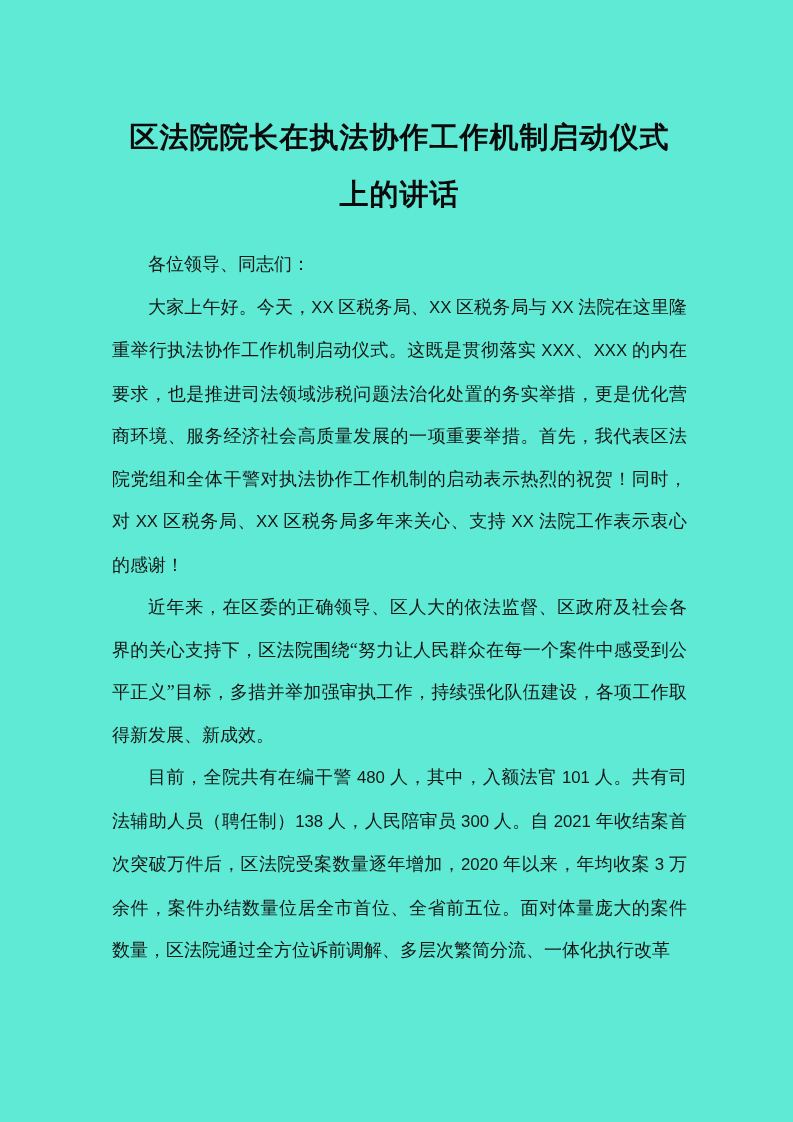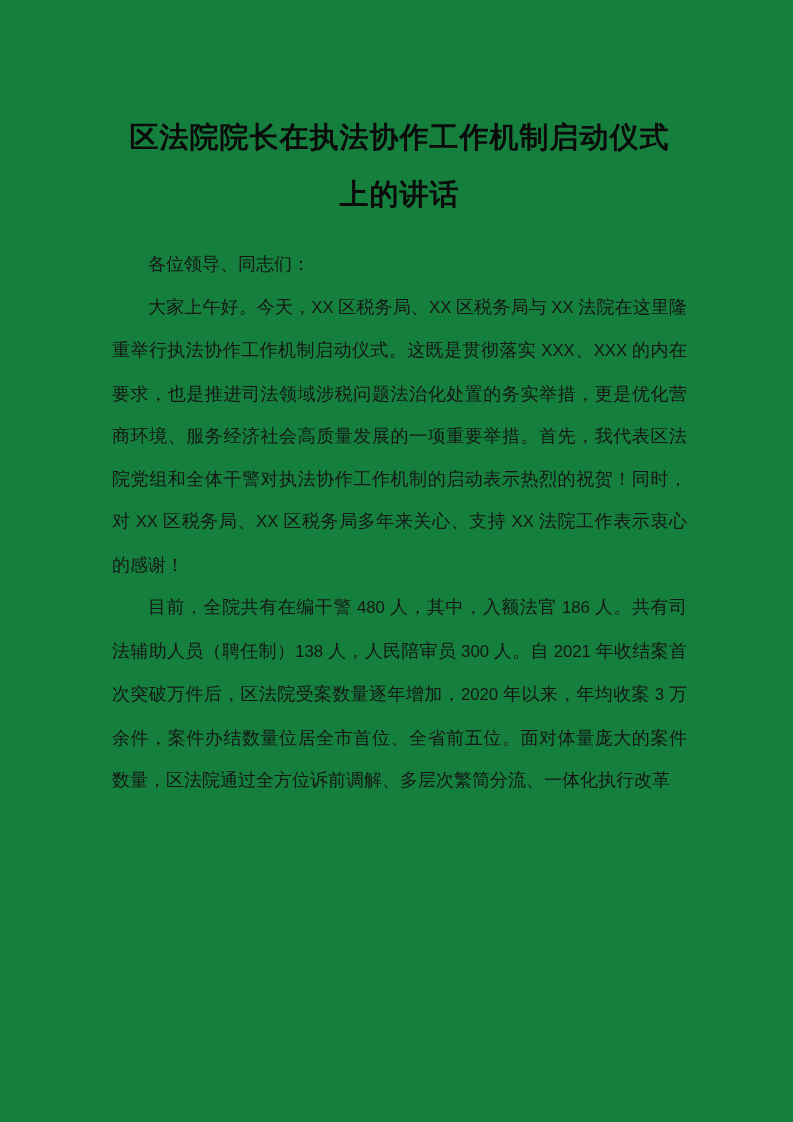--- a/index.html
+++ b/index.html
@@ -5,21 +5,21 @@
   html, body {
     margin: 0;
     padding: 0;
     background: #ffffff;
   }
   .page {
     position: relative;
     width: 793px;
     height: 1122px;
     box-sizing: border-box;
-    background: #15803d;
+    background: #5eead4;
     color: #161616;
     padding: 95px 106px 0 112px;
     font-family: "Liberation Serif", "DejaVu Serif", serif;
     overflow: hidden;
   }
   .doc-title {
     font-size: 29px;
     font-weight: 700;
     line-height: 57px;
     text-align: center;
@@ -48,15 +48,16 @@
 </style>
 </head>
 <body>
 
 <div class="page">
   <h1 class="doc-title">区法院院长在执法协作工作机制启动仪式上的讲话</h1>
 
   <div class="doc-body">
     <p>各位领导、同志们：</p>
     <p>大家上午好。今天，<span class="latin">XX</span> 区税务局、<span class="latin">XX</span> 区税务局与 <span class="latin">XX</span> 法院在这里隆重举行执法协作工作机制启动仪式。这既是贯彻落实 <span class="latin">XXX</span>、<span class="latin">XXX</span> 的内在要求，也是推进司法领域涉税问题法治化处置的务实举措，更是优化营商环境、服务经济社会高质量发展的一项重要举措。首先，我代表区法院党组和全体干警对执法协作工作机制的启动表示热烈的祝贺！同时，对 <span class="latin">XX</span> 区税务局、<span class="latin">XX</span> 区税务局多年来关心、支持 <span class="latin">XX</span> 法院工作表示衷心的感谢！</p>
-    <p>目前，全院共有在编干警 <span class="latin">480</span> 人，其中，入额法官 <span class="latin">186</span> 人。共有司法辅助人员（聘任制）<span class="latin">138</span> 人，人民陪审员 <span class="latin">300</span> 人。自 <span class="latin">2021</span> 年收结案首次突破万件后，区法院受案数量逐年增加，<span class="latin">2020</span> 年以来，年均收案 <span class="latin">3</span> 万余件，案件办结数量位居全市首位、全省前五位。面对体量庞大的案件数量，区法院通过全方位诉前调解、多层次繁简分流、一体化执行改革</p>
+    <p>近年来，在区委的正确领导、区人大的依法监督、区政府及社会各界的关心支持下，区法院围绕“努力让人民群众在每一个案件中感受到公平正义”目标，多措并举加强审执工作，持续强化队伍建设，各项工作取得新发展、新成效。</p>
+    <p>目前，全院共有在编干警 <span class="latin">480</span> 人，其中，入额法官 <span class="latin">101</span> 人。共有司法辅助人员（聘任制）<span class="latin">138</span> 人，人民陪审员 <span class="latin">300</span> 人。自 <span class="latin">2021</span> 年收结案首次突破万件后，区法院受案数量逐年增加，<span class="latin">2020</span> 年以来，年均收案 <span class="latin">3</span> 万余件，案件办结数量位居全市首位、全省前五位。面对体量庞大的案件数量，区法院通过全方位诉前调解、多层次繁简分流、一体化执行改革</p>
   </div>
 </div>
 
 </body></html>

